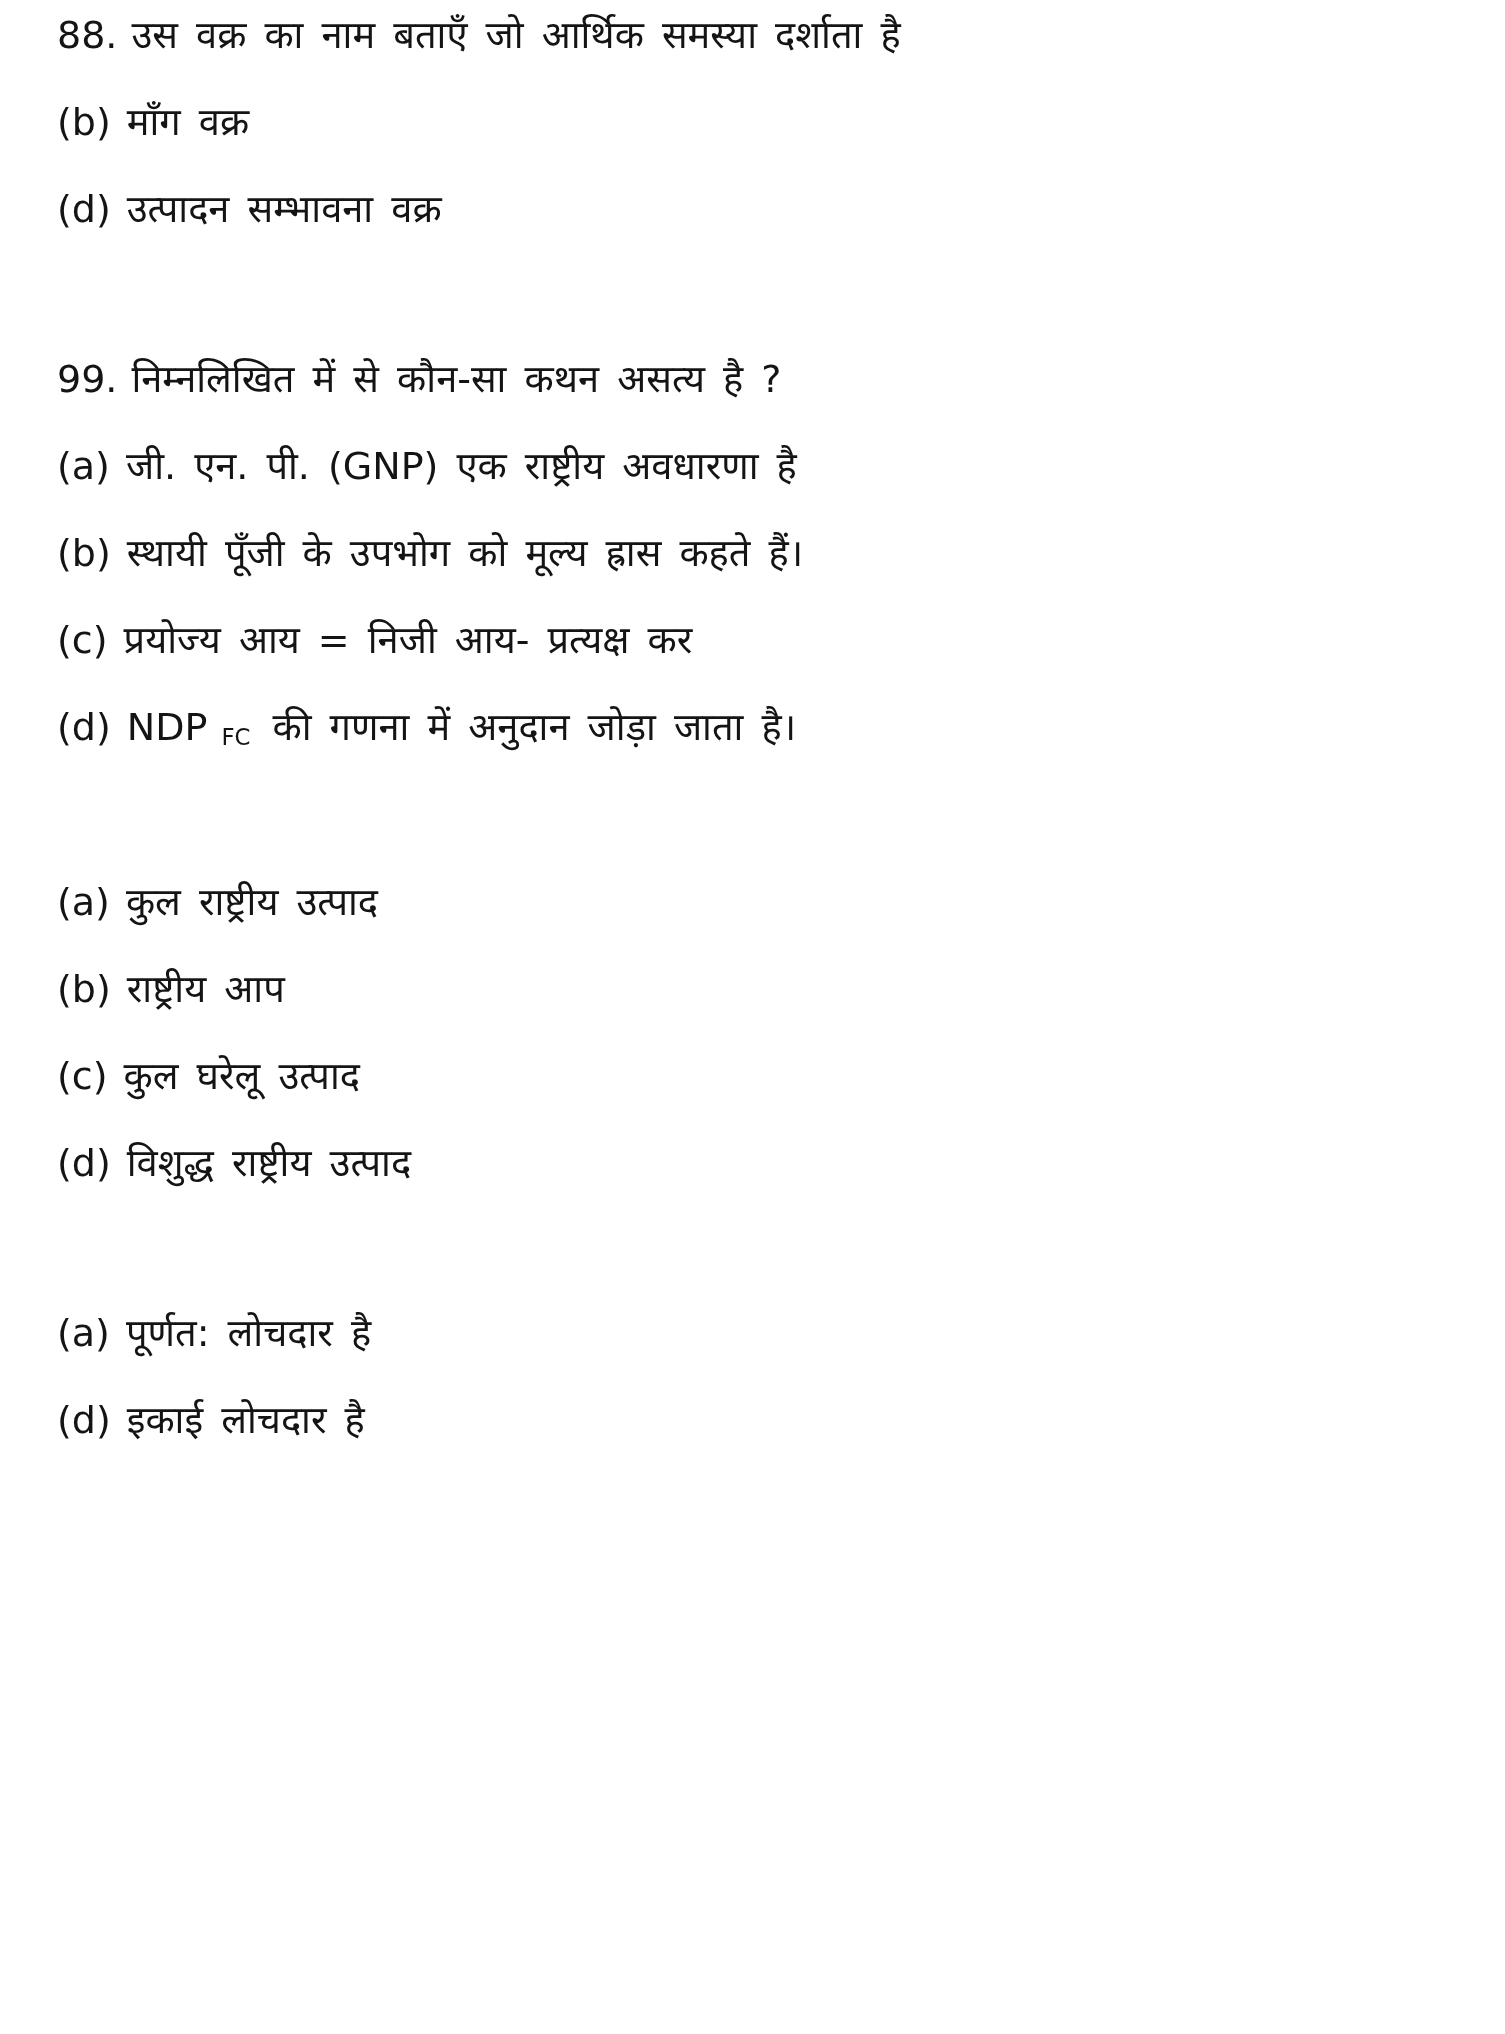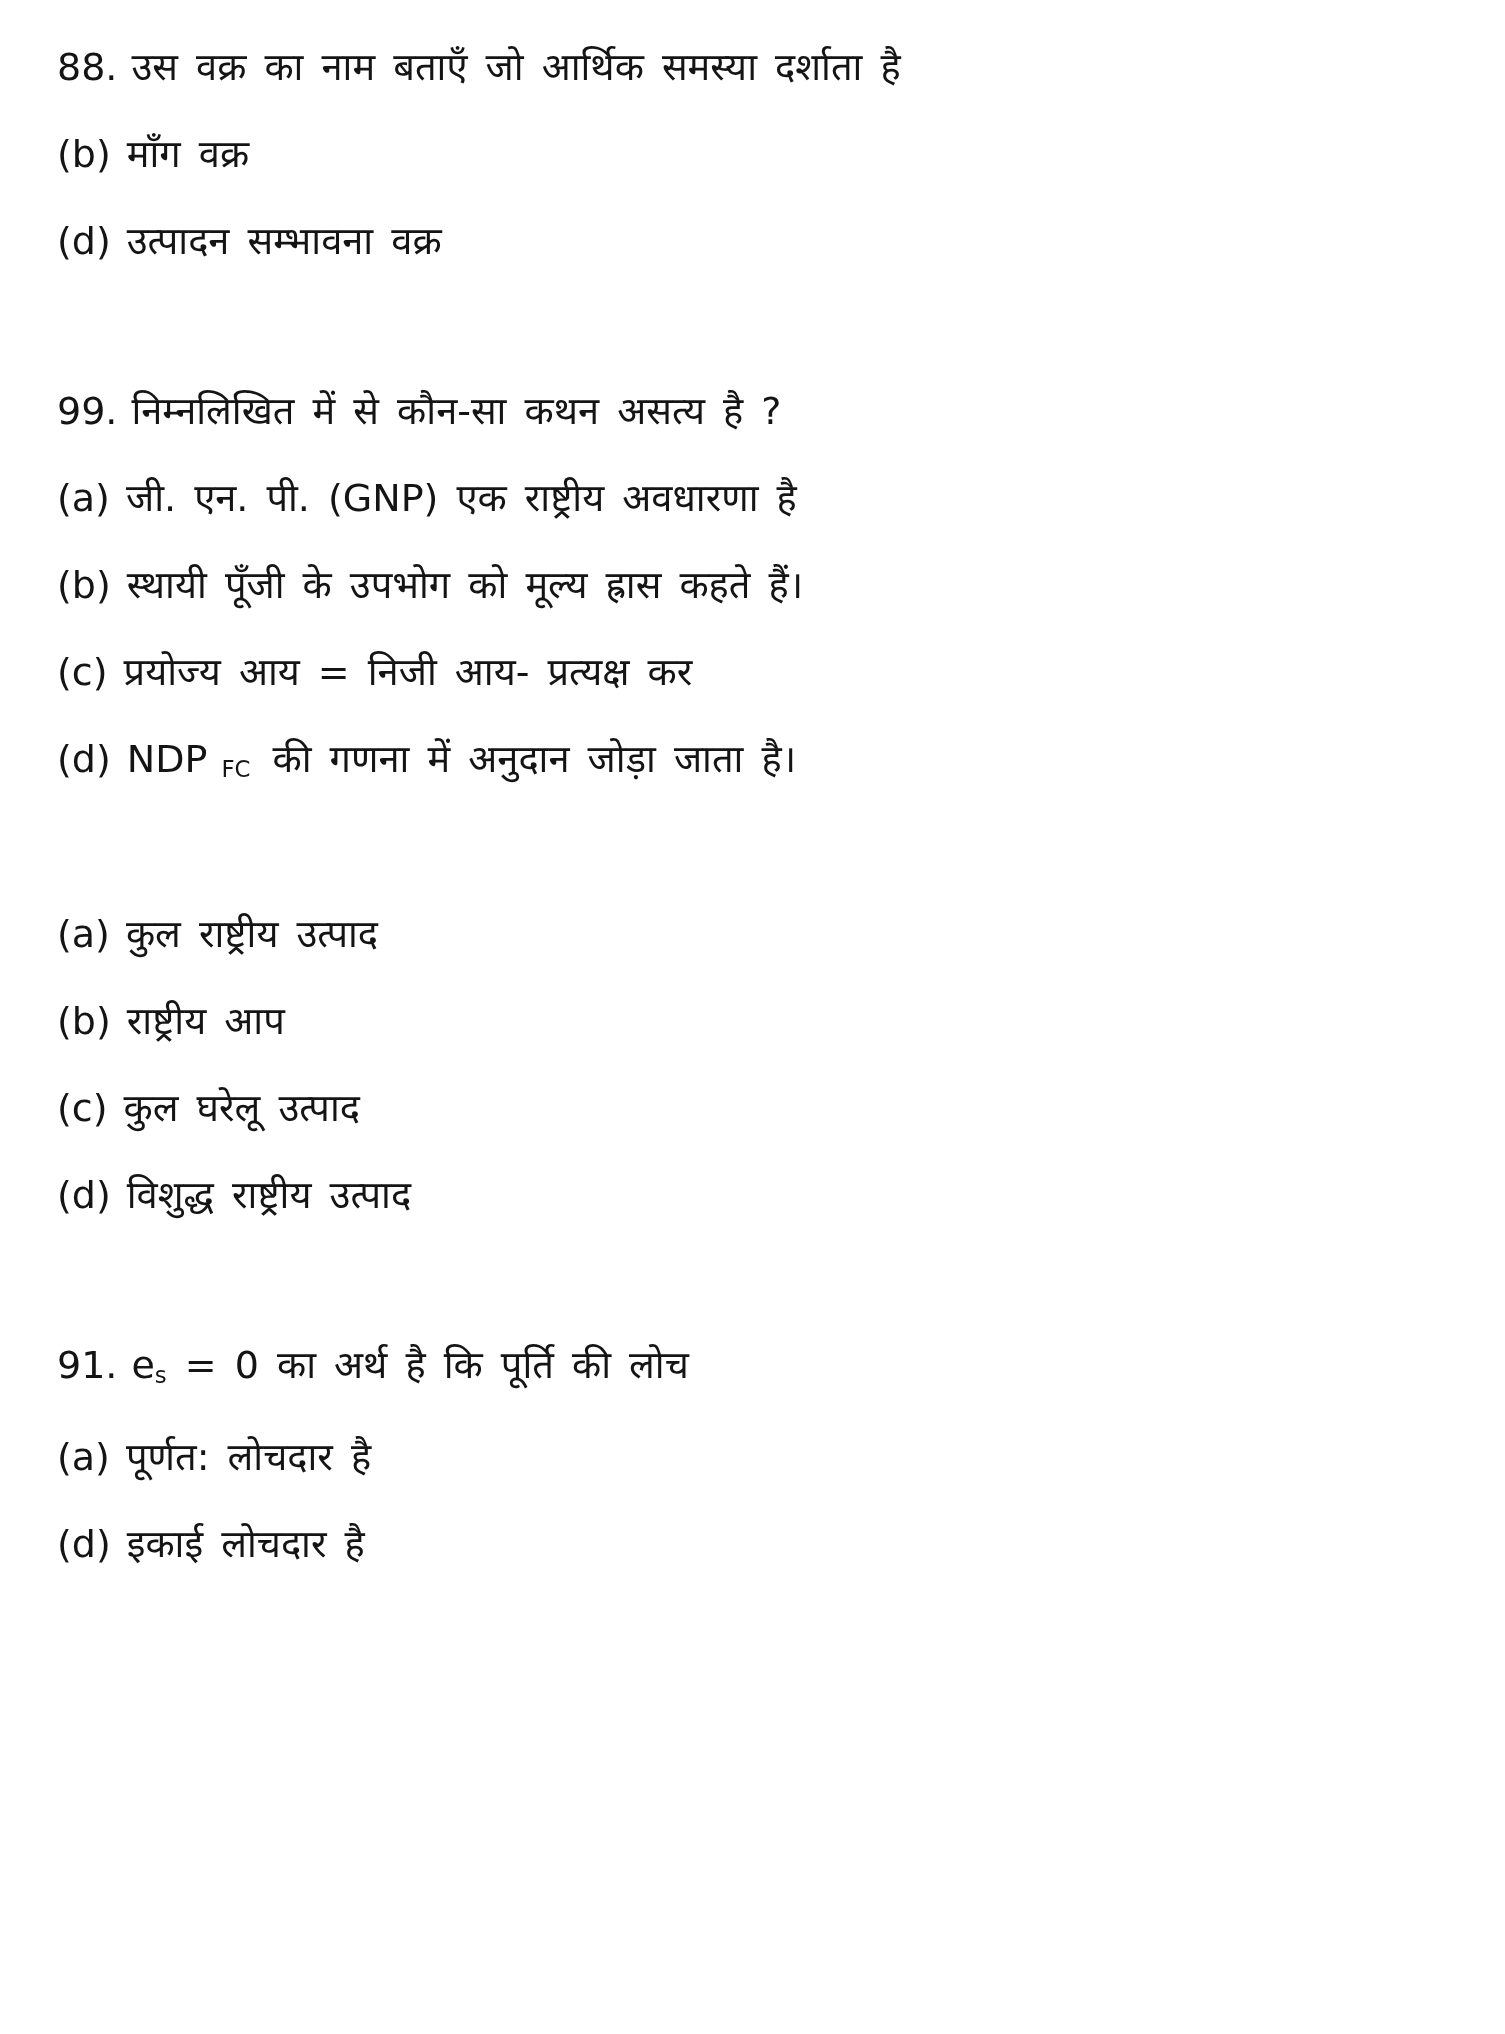--- a/index.html
+++ b/index.html
@@ -19,21 +19,20 @@
     font-size: 38px;
     overflow: hidden;
   }
   .row {
     line-height: 70px;
     margin-bottom: 17px;
     white-space: normal;
   }
   .question {
     margin-bottom: 100px;
-    margin-top: 32px;
   }
   .question:last-child {
     margin-bottom: 0;
   }
   .q-num {
     margin-right: 14px;
   }
   .opt-label {
     margin-right: 16px;
   }
@@ -95,23 +94,20 @@
     <div class="row word-sp">
       <span class="opt-label">(c)</span><span>कुल घरेलू उत्पाद</span>
     </div>
     <div class="row word-sp">
       <span class="opt-label">(d)</span><span>विशुद्ध राष्ट्रीय उत्पाद</span>
     </div>
   </section>
 
   <section class="question">
     <div class="row word-sp">
-      <span class="q-num">91.</span><span><span>e</span><span class="sub">s</span><span> = 0 का अर्थ है कि पूर्ति की लोच</span></span>
-    </div>
-    <div class="row word-sp">
       <span class="opt-label">(a)</span><span>पूर्णत: लोचदार है</span>
     </div>
     <div class="row word-sp">
       <span class="opt-label">(d)</span><span>इकाई लोचदार है</span>
     </div>
   </section>
 
 </div>
 
 </body></html>

